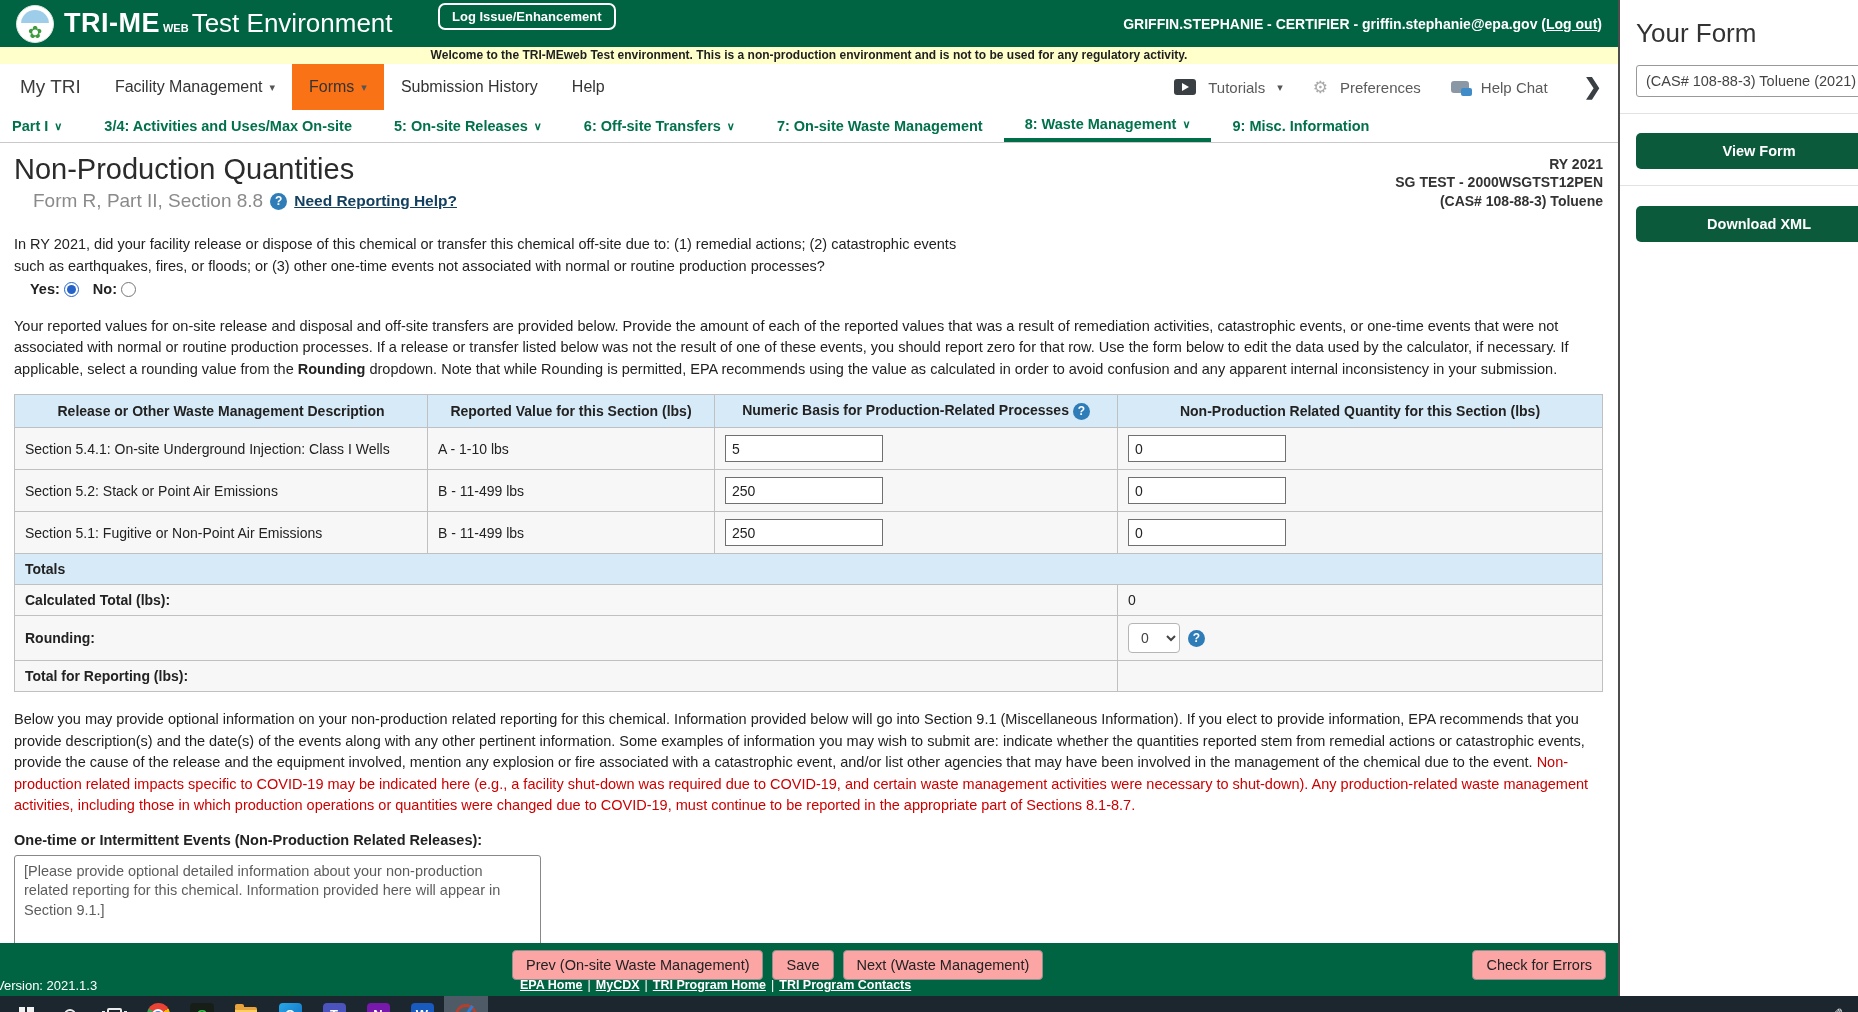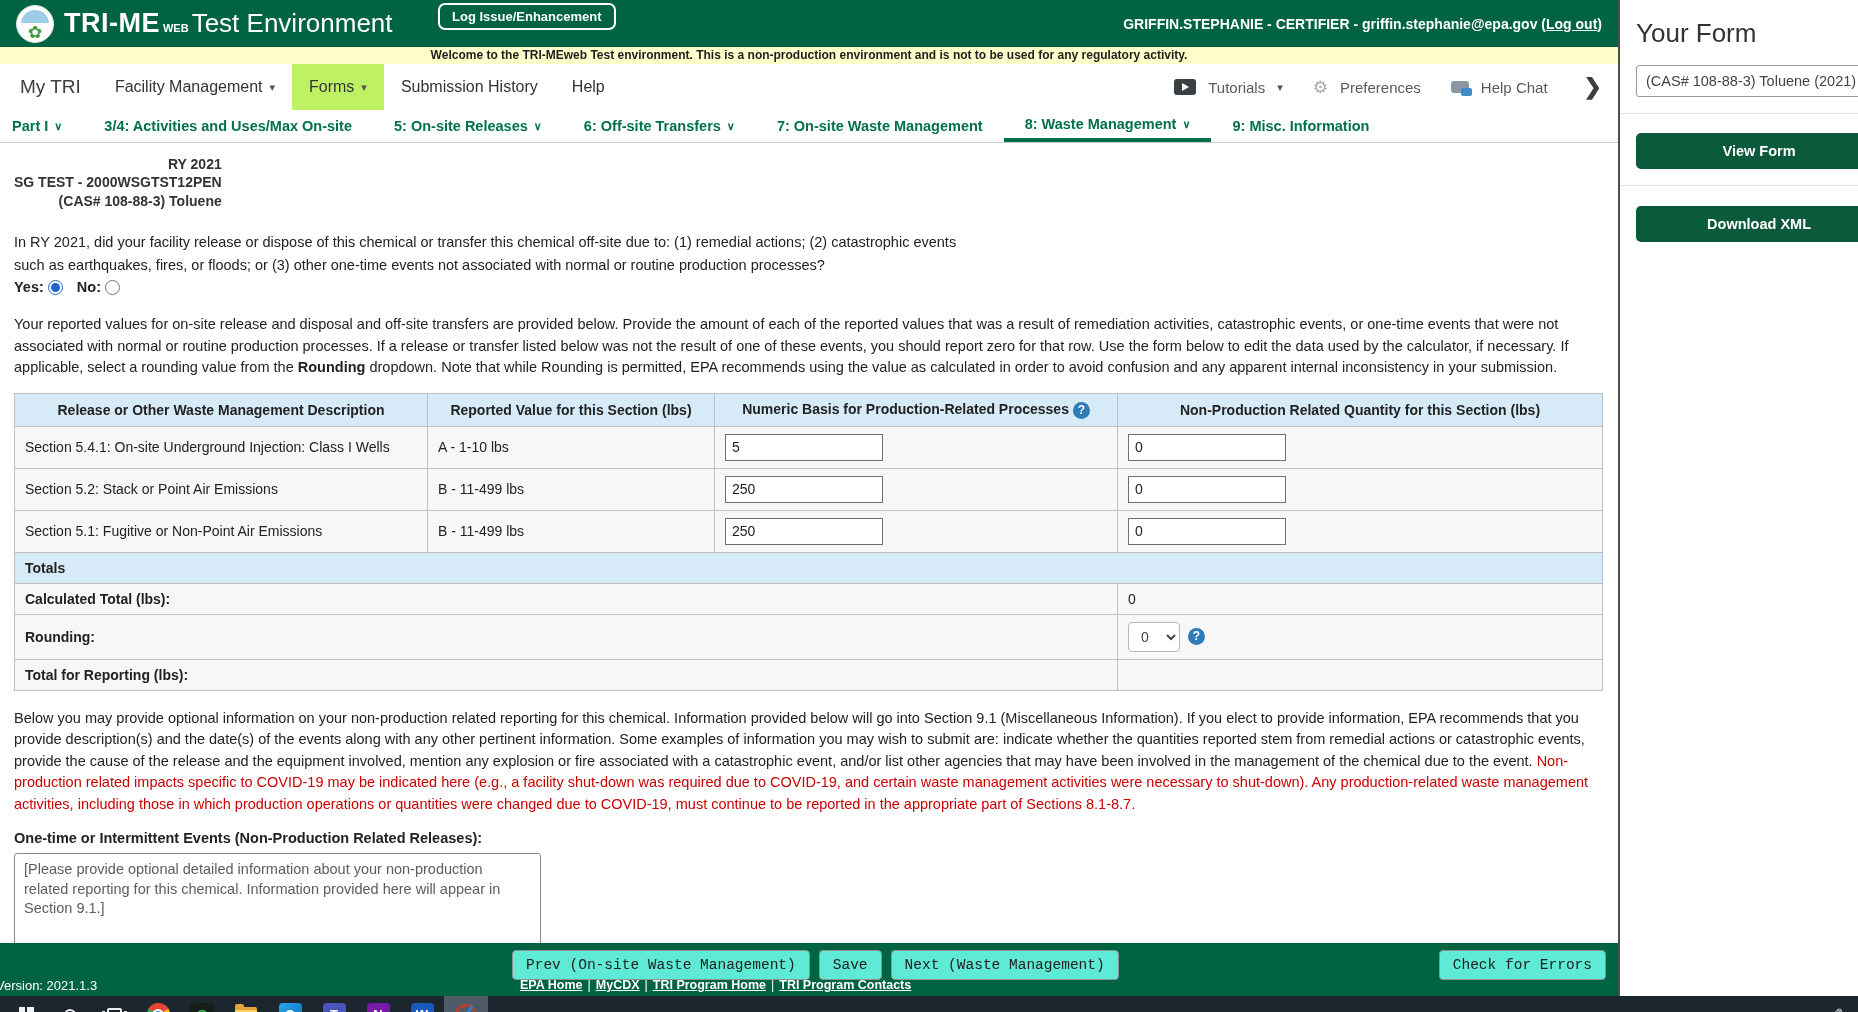--- a/index.html
+++ b/index.html
@@ -24,21 +24,21 @@
   .user-info { margin-left:auto; font-size:14px; font-weight:bold; white-space:nowrap; }
   .user-info a { color:#fff; text-decoration:underline; }
 
   
   .notice-bar { height:17px; background:#ffffcc; font-size:12px; font-weight:bold; color:#1f1f1f; text-align:center; line-height:17px; flex:none; }
 
   
   .nav-bar { height:46px; display:flex; align-items:stretch; background:#fff; font-size:16px; color:#333; flex:none; }
   .nav-item { display:flex; align-items:center; padding:0 17px; gap:7px; cursor:pointer; white-space:nowrap; }
   .nav-item.mytri { font-size:19px; color:#3d3d3d; padding-left:20px; }
-  .nav-item.active { background:#bef264;text-align:right; }
+  .nav-item.active { background:#f97316;text-align:right; }
   .caret-sm { font-size:11px; color:#555; }
   .caret-sm::before { content:"▾"; }
   .nav-right { margin-left:auto; display:flex; align-items:center; gap:30px; padding-right:16px; color:#5a5a5a; font-size:15px; }
   .nav-right .nav-item { padding:0; gap:12px; }
   .tutorials-icon { width:22px; height:16px; background:#3a3f44; border-radius:3px; position:relative; display:inline-block; }
   .tutorials-icon::after { content:""; position:absolute; left:8px; top:4px; border-left:7px solid #fff; border-top:4px solid transparent; border-bottom:4px solid transparent; }
   .gear-icon::before { content:"⚙"; font-size:17px; color:#a9a9a9; }
   .chat-icon { width:18px; height:12px; background:#8a97a5; border-radius:3px; position:relative; display:inline-block; }
   .chat-icon::before { content:""; position:absolute; right:-3px; bottom:-3px; width:11px; height:8px; background:#3f8cc8; border-radius:2px; }
   .nav-chevron { display:flex; align-items:center; padding:0 0 0 6px; cursor:pointer; }
@@ -58,21 +58,21 @@
   .page-title { font-size:29px; font-weight:400; color:#2b2b2b; }
   .subtitle-row { display:flex; align-items:center; gap:7px; margin:4px 0 0 19px; }
   .page-subtitle { font-size:19px; color:#8a8a8a; }
   .help-icon { display:inline-block; width:17px; height:17px; border-radius:50%; background:#2e7cb8; color:#fff; font-size:12px; font-weight:bold; text-align:center; line-height:17px; flex:none; }
   .help-icon::before { content:"?"; }
   .reporting-help { font-size:15.5px; font-weight:bold; color:#14405f; text-decoration:underline; }
   .head-right { text-align:right; font-size:14px; font-weight:bold; color:#333; line-height:1.32; padding-top:2px; white-space:nowrap; }
 
   .question-row { display:flex; margin-top:21px;flex-direction:column; }
   .question-text { width:950px; line-height:1.55; }
-  .yes-no { margin-left:0; display:flex; align-items:center; padding-top:3px; font-weight:bold; white-space:nowrap; }
+  .yes-no { margin-left:16px; display:flex; align-items:center; padding-top:3px; font-weight:bold; white-space:nowrap; }
   .yes-no input { width:15px; height:15px; margin:1px 14px 0 4px; accent-color:#2563c9; }
 
   .intro { margin-top:19px; line-height:1.48; }
 
   table.npq { width:1588px; border-collapse:collapse; margin-top:14px; font-size:14px; color:#222; table-layout:fixed; }
   table.npq th, table.npq td { border:1px solid #c0c0c0; padding:7px 10px; vertical-align:middle; }
   table.npq th { background:#d7eaf7; text-align:center; font-weight:bold; }
   table.npq td { background:#f7f7f7; }
   .cell-input { width:158px; height:27px; border:1px solid #707070; font-size:14px; padding:2px 6px; font-family:inherit; color:#222; background:#fff; }
   tr.section-row td { background:#d7eaf7; font-weight:bold; }
@@ -83,21 +83,21 @@
   .optional-info { margin-top:17px; line-height:1.48; }
   .red-text { color:#cc0000; }
 
   .events-label { font-weight:bold; margin-top:15px; }
   .events-area { display:block; margin-top:7px; width:527px; height:115px; border:1px solid #888; border-radius:3px; padding:6px 9px; font-family:inherit; font-size:14.5px; color:#333; resize:both; line-height:1.35; }
   .events-area::placeholder { color:#5d5d5d; opacity:1; }
 
   
   .footer-bar { height:53px; background:#006341; position:relative; flex:none; }
   .footer-buttons { position:absolute; left:512px; top:7px; display:flex; gap:9px; }
-  .fbtn { background:#5eead4; border:1px solid #8f8f8f; border-radius:4px; font-size:14.5px; padding:6px 13px; color:#222; font-family:Liberation Mono, monospace; cursor:pointer; white-space:nowrap; }
+  .fbtn { background:#fca5a5; border:1px solid #8f8f8f; border-radius:4px; font-size:14.5px; padding:6px 13px; color:#222; font-family:Liberation Sans, sans-serif; cursor:pointer; white-space:nowrap; }
   .check-errors { position:absolute; right:12px; top:7px; }
   .footer-links { position:absolute; left:520px; bottom:4px; font-size:12.5px; font-weight:bold; color:#fff; }
   .footer-links a { color:#fff; text-decoration:underline; }
   .flink-sep { margin:0 5px; font-weight:normal; }
   .version { position:absolute; left:-4px; bottom:3px; color:#fff; font-size:13px; }
 
   
   .sb-title { font-size:26px; font-weight:400; color:#333; margin:4px 0 16px 0; }
   .form-select { border:1px solid #999; border-radius:3px; padding:7px 9px; font-size:14.5px; color:#444; background:#fff; margin-right:16px; cursor:pointer; white-space:nowrap; }
   .sb-rule { border:none; border-top:1px solid #e2e2e2; margin:16px 0 0 -16px; }
@@ -220,20 +220,28 @@
           <span>8: Waste Management</span>
           <span class="caret-tab"></span>
         </div>
       <div class="tab">
           <span>9: Misc. Information</span>
         </div>
     </div>
 
     <div class="content">
       <div class="page-head">
+        <div>
+          <div class="page-title">Non-Production Quantities</div>
+          <div class="subtitle-row">
+            <span class="page-subtitle">Form R, Part II, Section 8.8</span>
+            <span class="help-icon"></span>
+            <a class="reporting-help">Need Reporting Help?</a>
+          </div>
+        </div>
         <div class="head-right">
           <div>RY 2021</div>
           <div>SG TEST - 2000WSGTST12PEN</div>
           <div>(CAS# 108-88-3) Toluene</div>
         </div>
       </div>
 
       <div class="question-row">
         <div class="question-text">In RY 2021, did your facility release or dispose of this chemical or transfer this chemical off-site due to: (1) remedial actions; (2) catastrophic events such as earthquakes, fires, or floods; or (3) other one-time events not associated with normal or routine production processes?</div>
         <div class="yes-no">

